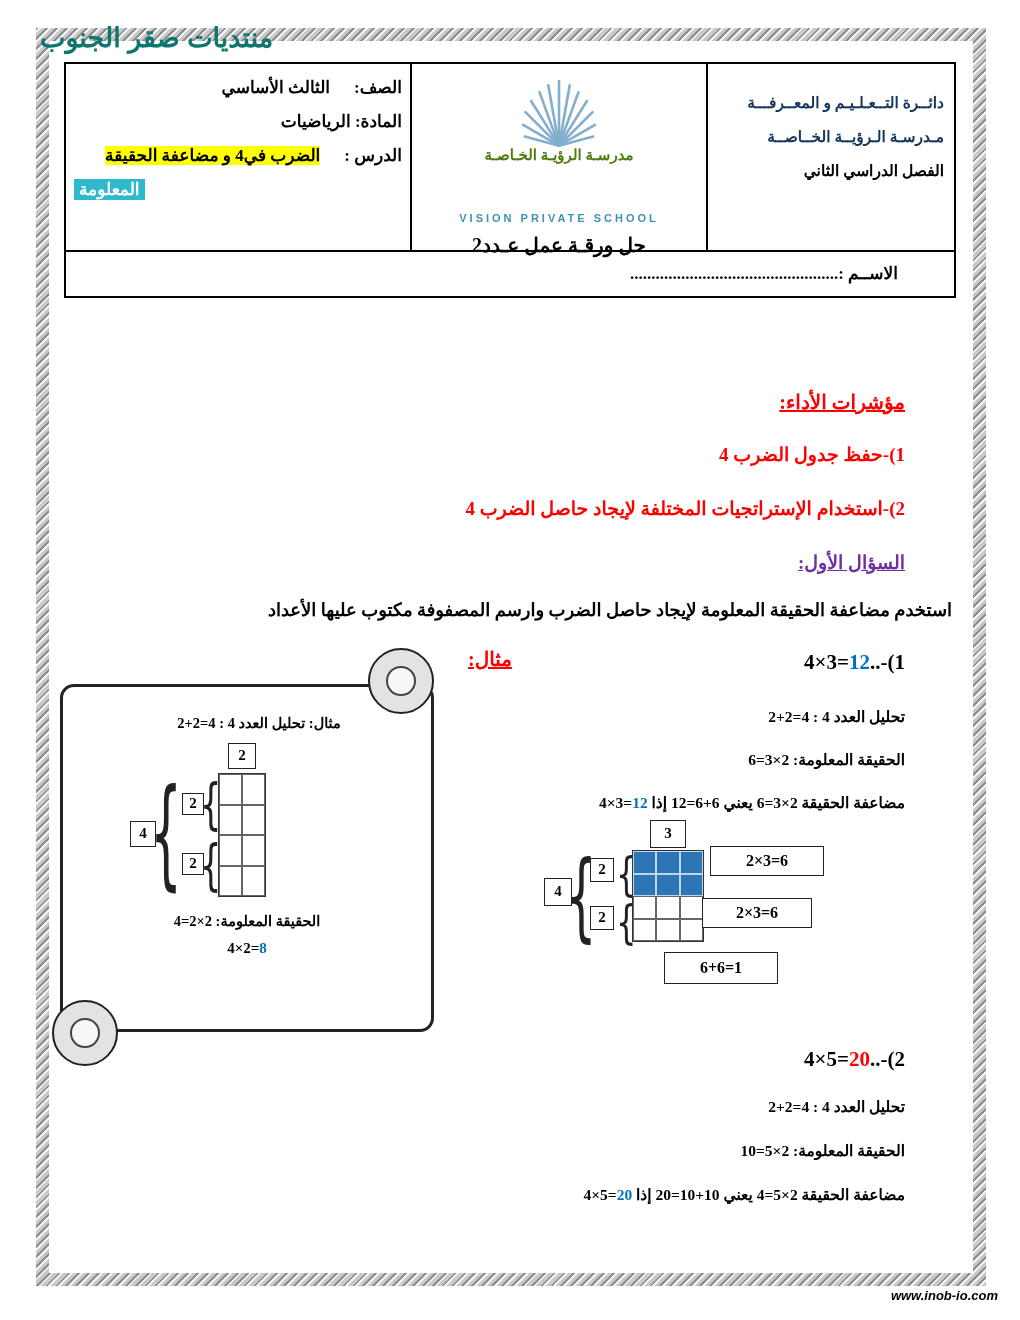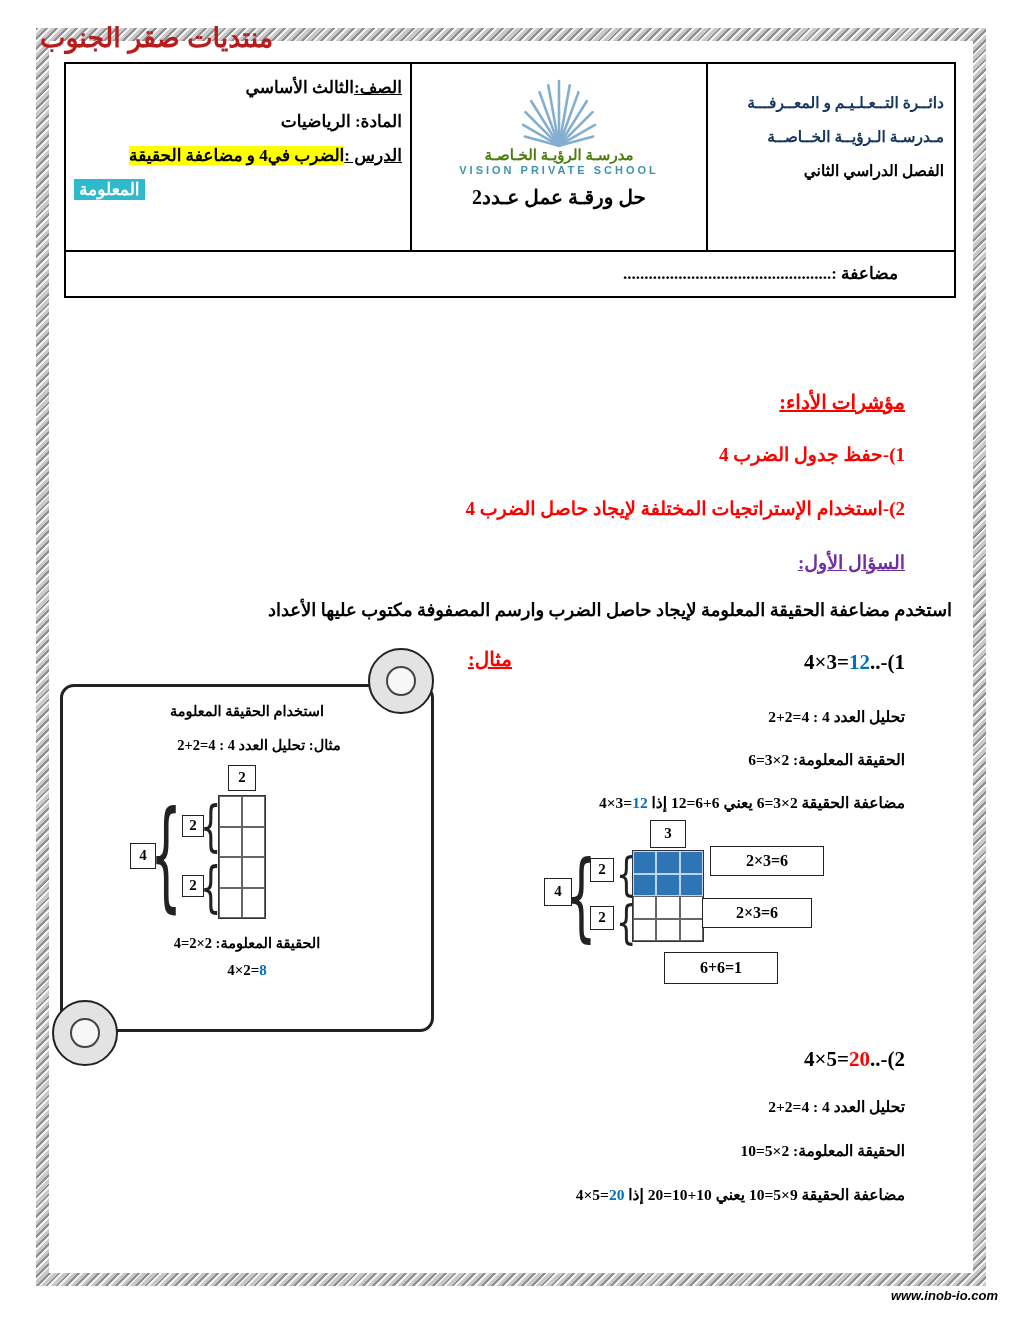--- a/index.html
+++ b/index.html
@@ -1,41 +1,41 @@
 <!DOCTYPE html>
 <html lang="ar"><head>
 <meta charset="utf-8">
 <style>
   *{margin:0;padding:0;box-sizing:border-box;}
   body{width:1020px;height:1320px;position:relative;background:#fff;
        font-family:"Liberation Serif",serif;color:#000;overflow:hidden;}
   .frame{position:absolute;left:36px;top:28px;right:34px;bottom:34px;
     background:repeating-linear-gradient(135deg,#8f8f8f 0 2px,#f2f2f2 2px 4px,#c9c9c9 4px 7px);}
   .frame-inner{position:absolute;inset:13px;background:#fff;}
-  .watermark{position:absolute;left:40px;top:22px;z-index:9;color:#b91c1c;
+  .watermark{position:absolute;left:40px;top:22px;z-index:9;color:#0f766e;
     font-family:"Liberation Sans",sans-serif;font-size:27px;font-weight:bold;direction:rtl;}
   .siteurl{position:absolute;right:22px;bottom:17px;font-family:"Liberation Sans",sans-serif;
     font-size:13px;font-style:italic;font-weight:bold;}
   .content{position:absolute;left:50px;top:42px;width:920px;height:1232px;}
 
   
   .htable{display:flex;margin:20px 14px 0 14px;border:2px solid #000;height:190px;background:#fff;}
   .cell-info{width:346px;border-right:2px solid #000;padding:12px 8px 0 8px;direction:rtl;text-align:right;}
   .cell-logo{flex:1;border-right:2px solid #000;text-align:center;padding-top:4px;}
   .cell-dept{width:246px;padding:28px 10px 0 6px;direction:rtl;text-align:right;}
   .info-line{font-size:17px;font-weight:bold;margin-bottom:10px;line-height:24px;}
   .lesson-line2{text-align:left;}
-  .lbl-u{text-decoration:underline;}
+  .lbl-u{padding-left:24px;}
   .hl-yellow{background:#ffff00;}
   .hl-cyan{background:#2fb9cc;color:#fff;padding:1px 5px;}
   .dept-line{font-size:15.5px;font-weight:bold;color:#17365D;margin-bottom:12px;line-height:22px;}
   .dept-line.black{color:#000;}
   .logo-ar{color:#4d7c0f;font-size:15px;font-weight:bold;margin-top:-8px;direction:rtl;}
   .logo-en{color:#3e93ad;font-family:"Liberation Sans",sans-serif;font-size:11px;
-    letter-spacing:3px;font-weight:bold;}
+    letter-spacing:3px;font-weight:bold;margin-top:48px;}
   .sheet-title{color:#000000;font-size:20px;font-weight:bold;margin-top:9px;direction:rtl;}
   .name-row{margin:0 14px;height:46px;border:2px solid #000;border-top:none;direction:rtl;
     text-align:right;font-size:17px;font-weight:bold;line-height:44px;padding-right:56px;background:#fff;}
 
   
   .ind-title{margin:90px 65px 0 0;text-align:right;direction:rtl;color:#f00;
     font-size:20px;font-weight:bold;line-height:28px;text-decoration:underline;}
   .ind-item{margin:25px 65px 0 0;text-align:right;direction:rtl;color:#f00;
     font-size:19px;font-weight:bold;line-height:27px;}
   .ind-item.mt27{margin-top:27px;}
@@ -147,21 +147,21 @@
       <div class="logo-en">VISION PRIVATE SCHOOL</div>
       <div class="sheet-title">حل ورقـة عمل عـدد2</div>
     </div>
     <div class="cell-dept">
       <div class="dept-line">دائــرة التــعـلـيـم و المعــرفـــة</div>
       <div class="dept-line">مـدرسـة الـرؤيــة الخــاصــة</div>
       <div class="dept-line black">الفصل الدراسي الثاني</div>
     </div>
   </div>
 
-  <div class="name-row">مضاعفة :.................................................</div>
+  <div class="name-row">الاســم :.................................................</div>
 
   <div class="ind-title">مؤشرات الأداء:</div>
   <div class="ind-item">1)-حفظ جدول الضرب 4</div>
   <div class="ind-item mt27">2)-استخدام الإستراتجيات المختلفة لإيجاد حاصل الضرب 4</div>
 
   <div class="sec-title">السؤال الأول:</div>
   <div class="instruction">استخدم مضاعفة الحقيقة المعلومة لإيجاد حاصل الضرب وارسم المصفوفة مكتوب عليها الأعداد</div>
 
   <div class="eq-row">
     <div class="eq-head"><span>4×3=</span><span class="ans-blue">12</span><span>..-(1</span></div>
@@ -201,27 +201,26 @@
     <div class="factbox q1-fact2">2×3=6</div>
     <div class="factbox q1-sum">6+6=1</div>
   </div>
 
   <div class="eq-row q2">
     <div class="eq-head"><span>4×5=</span><span class="ans-red">20</span><span>..-(2</span></div>
   </div>
   <div class="rline mt18"><span dir="rtl">تحليل العدد 4 : 4=2+2</span></div>
   <div class="rline mt22"><span dir="rtl">الحقيقة المعلومة: 2×5=10</span></div>
   <div class="rline mt22">
-    <span dir="rtl">مضاعفة الحقيقة 9×5=10 يعني 10+10=20 إذا</span>
+    <span dir="rtl">مضاعفة الحقيقة 2×5=4 يعني 10+10=20 إذا</span>
     <span class="ltrunit"><span>4×5=</span><span class="ans-blue">20</span></span>
   </div>
 
   <div class="scroll">
     <div class="scroll-body">
-      <div class="scroll-line title">استخدام الحقيقة المعلومة</div>
       <div class="scroll-line example">مثال: تحليل العدد 4 : 4=2+2</div>
       <div class="sgrid-block">
         <div class="lblbox s-2top">2</div>
         <div class="lblbox s-4box">4</div>
         <div class="brace brace-big-s">{</div>
         <div class="lblbox s-2b1">2</div>
         <div class="lblbox s-2b2">2</div>
         <div class="brace brace-sm-sa">{</div>
         <div class="brace brace-sm-sb">{</div>
         <div class="array-grid sgrid">

